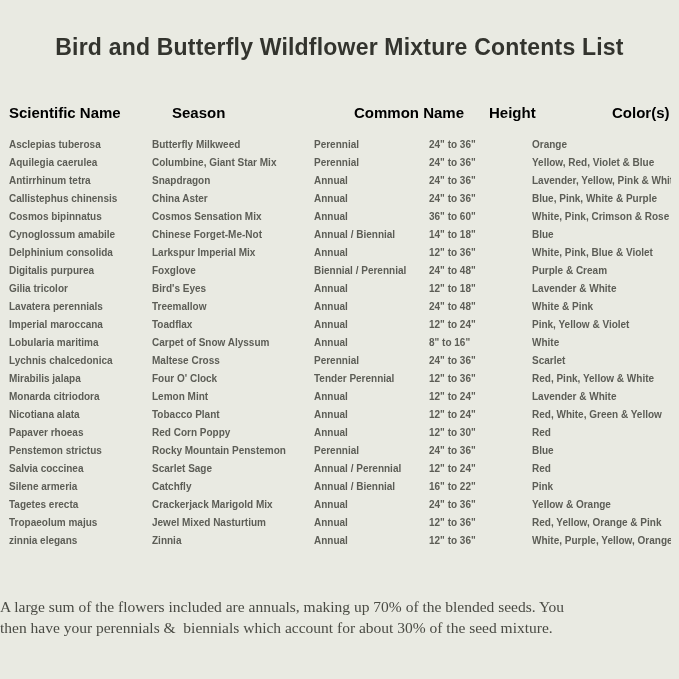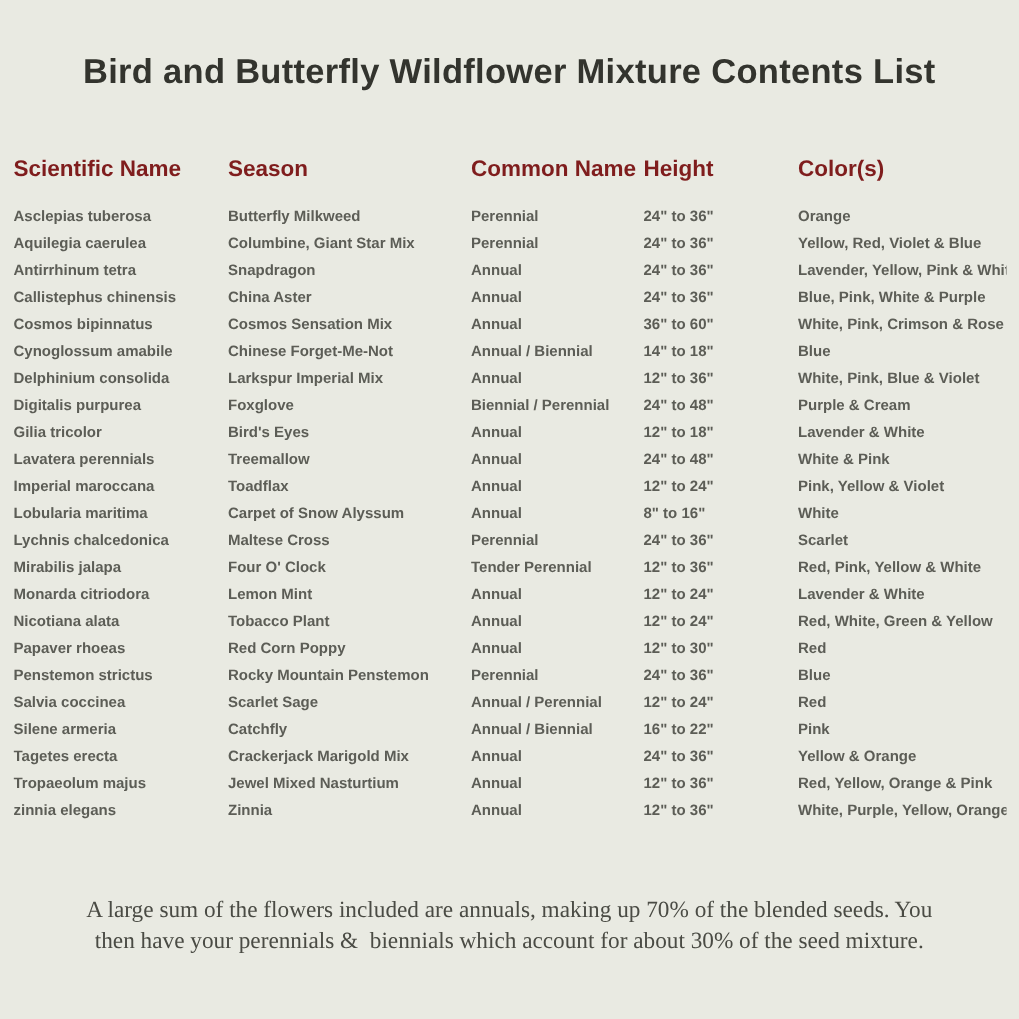--- a/index.html
+++ b/index.html
@@ -29,42 +29,43 @@
     position: absolute;
     top: 104px;
     left: 9px;
     width: 662px;
   }
   .header-row {
     display: grid;
     grid-template-columns: 143px 162px 115px 103px 1fr;
     font-size: 15px;
     font-weight: 700;
-    color: #7f1d1d;
+    color: #000000;
     margin-bottom: 14px;
+    gap: 20px;
   }
   .table-body .row {
     display: grid;
     grid-template-columns: 143px 162px 115px 103px 1fr;
     height: 18px;
     align-items: center;
     font-size: 10px;
     color: #5c5d56;
     font-weight: bold;
   }
   .cell {
     white-space: nowrap;
     overflow: hidden;
   }
   .footer-note {
     position: absolute;
     top: 596px;
     left: 0;
     width: 679px;
-    text-align: center;
+    text-align: left;
     font-family: "Liberation Serif", serif;
     font-size: 15.5px;
     line-height: 21px;
     color: #4a4b44;
   }
   .footer-note div {
     white-space: pre;
   }
 </style>
 </head>

